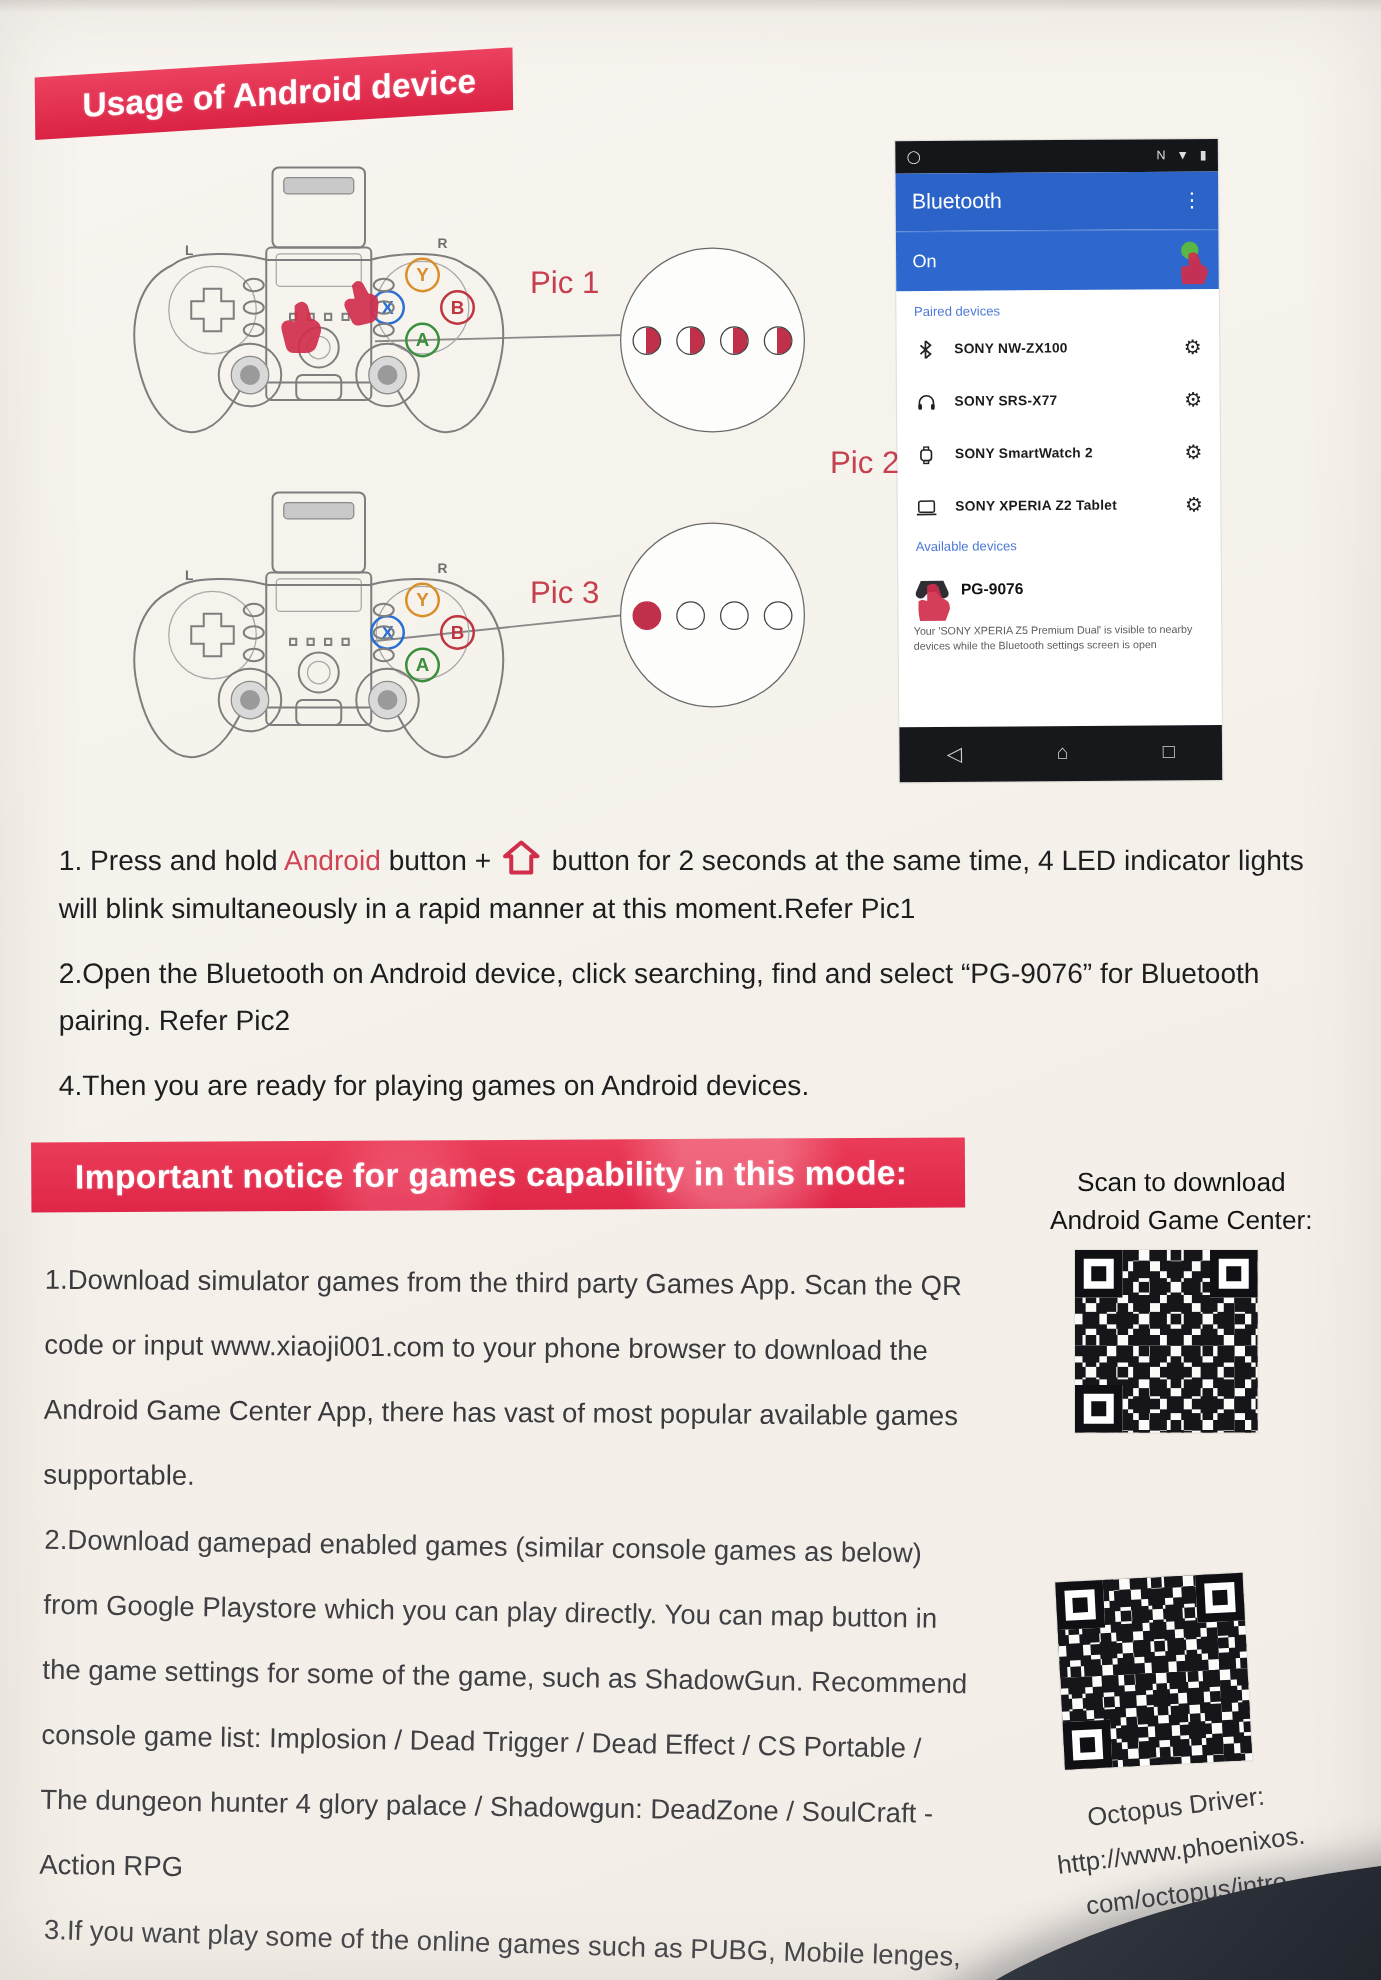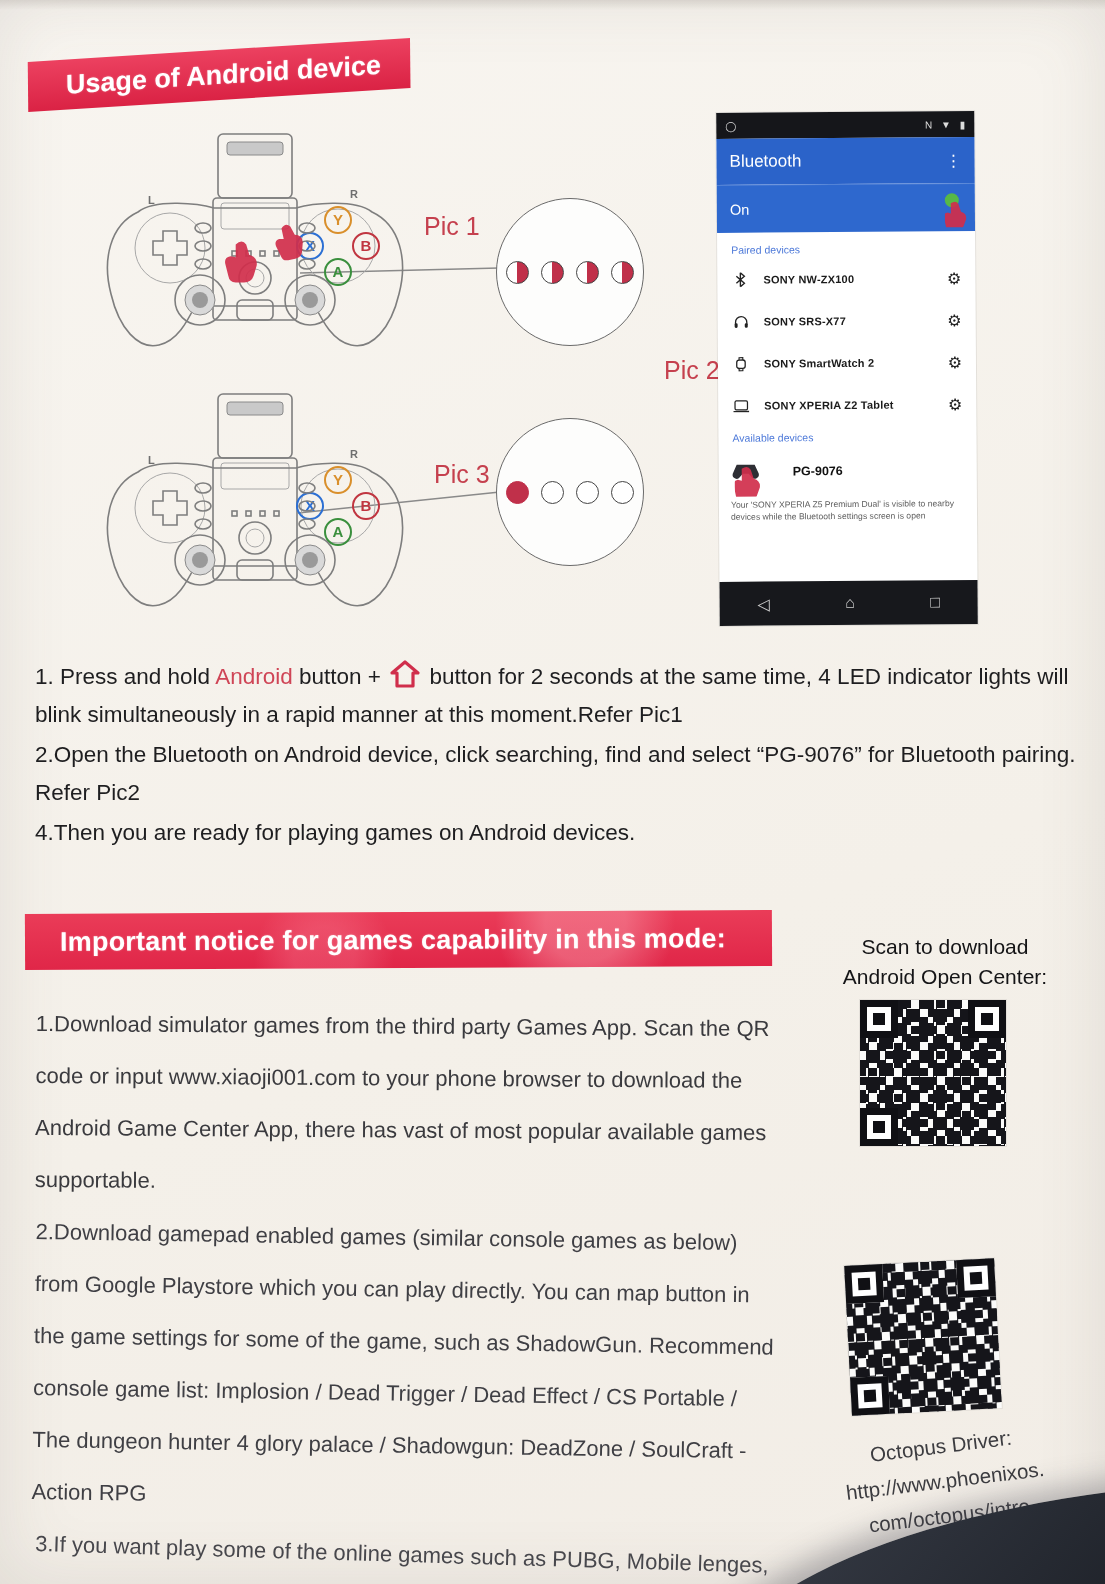--- a/index.html
+++ b/index.html
@@ -65,31 +65,31 @@
               border-radius:50%;background:#57b847;}
   .toggle-hand{position:absolute;right:8px;top:17px;}
   .p-body{padding:6px 12px 0 12px;}
   .p-subhead{color:#4d79d9;font-size:10.5px;margin:5px 0 3px 2px;}
   .p-row{height:42px;display:flex;align-items:center;}
   .p-row .dev-icon{width:22px;color:#222;display:flex;justify-content:center;}
   .p-row .dev-name{margin-left:12px;font-size:11px;font-weight:bold;color:#1b1b1b;
                    letter-spacing:.2px;}
   .p-row .gear{margin-left:auto;font-size:16px;color:#222;margin-right:2px;}
   .pg-row{height:50px;display:flex;align-items:center;position:relative;}
-  .pg-name{margin-left:32px;font-size:12.5px;font-weight:bold;color:#111;}
+  .pg-name{margin-left:8px;font-size:12.5px;font-weight:bold;color:#111;}
   .pg-hand{position:absolute;left:4px;top:20px;}
   .p-footnote{font-size:8.6px;color:#5d5d5d;line-height:1.45;width:228px;margin-top:2px;}
   .p-nav{position:absolute;left:0;bottom:0;width:100%;height:44px;background:#17181c;
          display:flex;align-items:center;justify-content:space-around;color:#cfcfcf;}
   .p-nav .nb{font-size:16px;}
 
   
   .instructions{position:absolute;left:32px;top:655px;width:1048px;color:#1e1e20;
                 font-size:22.5px;line-height:37.5px;}
-  .instructions p{margin:3px;}
+  .instructions p{margin:15px;}
   .red-word{color:#cf4556;}
   .home-ico{vertical-align:-5px;margin:0 2px;}
 
   
   .notice-body{position:absolute;left:36px;top:998px;width:742px;color:#28282a;
                font-size:22px;line-height:52px;}
   .notice-body p{margin:0;}
   .tilt1{transform:rotate(.4deg);transform-origin:left top;color:#3a3a3e;}
   .tilt2{transform:rotate(.9deg);transform-origin:left top;color:#3f3f44;}
   .tilt3{transform:rotate(1.7deg);transform-origin:left top;color:#47474c;}
@@ -240,21 +240,21 @@
   </svg>
 
   <div class="pic-label abs" style="left:424px;top:200px;">Pic 1</div>
   <div class="zoom-circle z1">
     <span class="led"></span>
     <span class="led"></span>
     <span class="led"></span>
     <span class="led"></span>
   </div>
   <div class="pic-label abs" style="left:664px;top:344px;">Pic 2</div>
-  <div class="pic-label abs" style="left:434px;top:448px;">Pic 3</div>
+  <div class="pic-label abs" style="left:424px;top:448px;">Pic 3</div>
   <div class="zoom-circle z3">
     <span class="led led-solid"></span>
     <span class="led led-off"></span>
     <span class="led led-off"></span>
     <span class="led led-off"></span>
   </div>
 
   <div class="phone">
     <div class="p-status">
       <span>◯</span>
@@ -355,21 +355,21 @@
   </div>
 
   <div class="notice-body">
     <p class="tilt1">1.Download simulator games from the third party Games App. Scan the QR code or input www.xiaoji001.com to your phone browser to download the Android Game Center App, there has vast of most popular available games supportable.</p>
     <p class="tilt2">2.Download gamepad enabled games (similar console games as below) from Google Playstore which you can play directly. You can map button in the game settings for some of the game, such as ShadowGun. Recommend console game list: Implosion / Dead Trigger / Dead Effect / CS Portable / The dungeon hunter 4 glory palace / Shadowgun: DeadZone / SoulCraft - Action RPG</p>
     <p class="tilt3">3.If you want play some of the online games such as PUBG, Mobile lenges, Rules of survival etc which downloaded from Google Playstore, then you need download the Octopus driver for buttons mapping, check the operation guide video on PEGA HK Youtube.</p>
   </div>
 
   <div class="scan-caption">
     <div>Scan to download</div>
-    <div>Android Open Center:</div>
+    <div>Android Game Center:</div>
   </div>
 
   <div class="qr qr1">
     <div class="finder f-tl"></div>
     <div class="finder f-tr"></div>
     <div class="finder f-bl"></div>
   </div>
 
   <div class="qr qr2">
     <div class="finder f-tl"></div>

